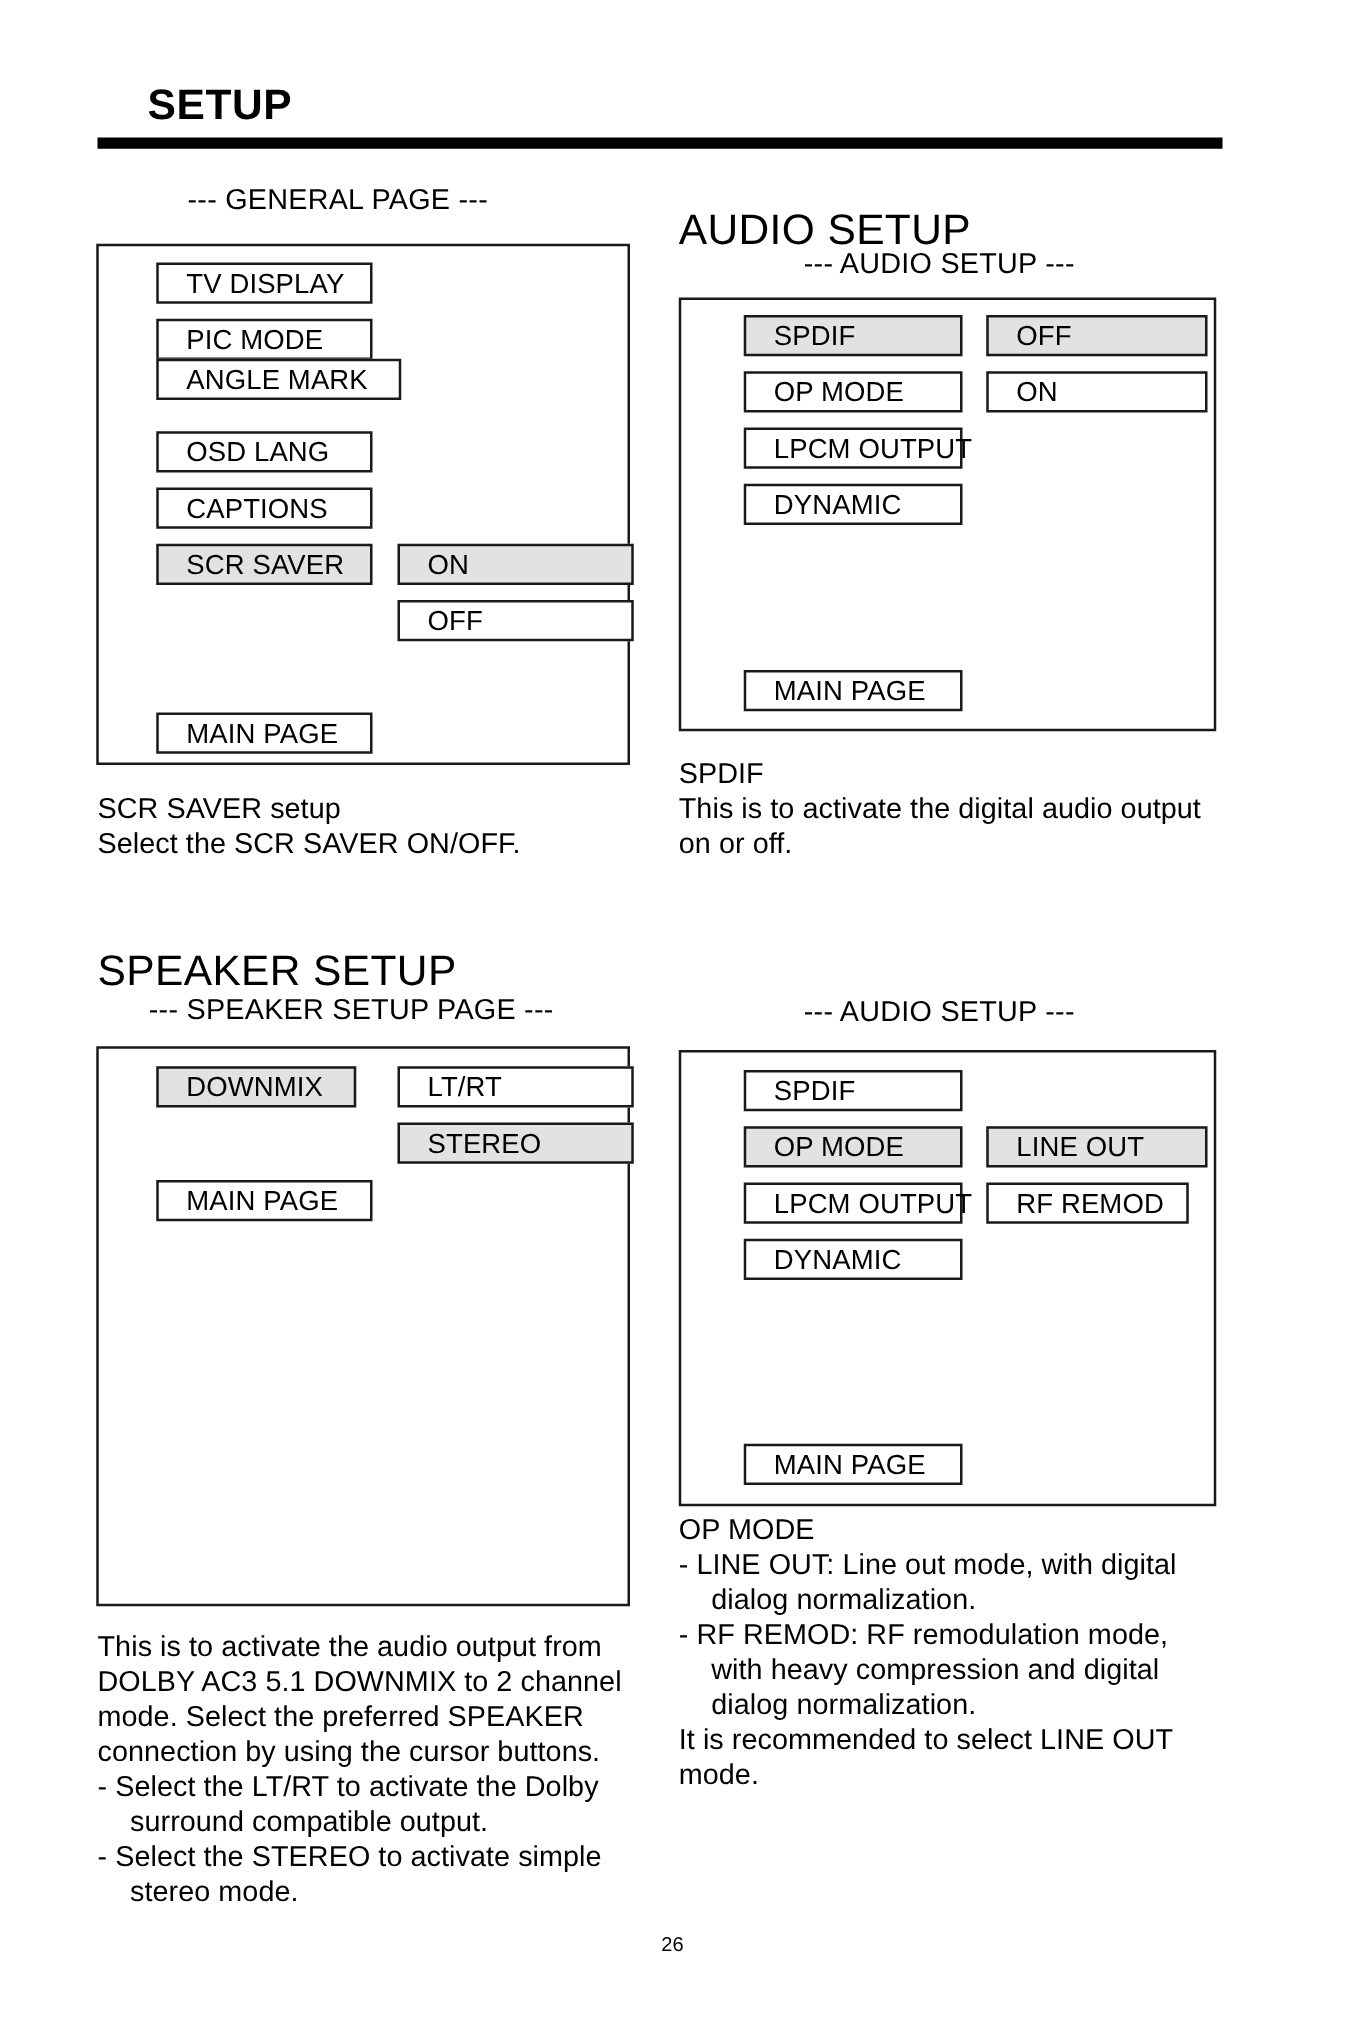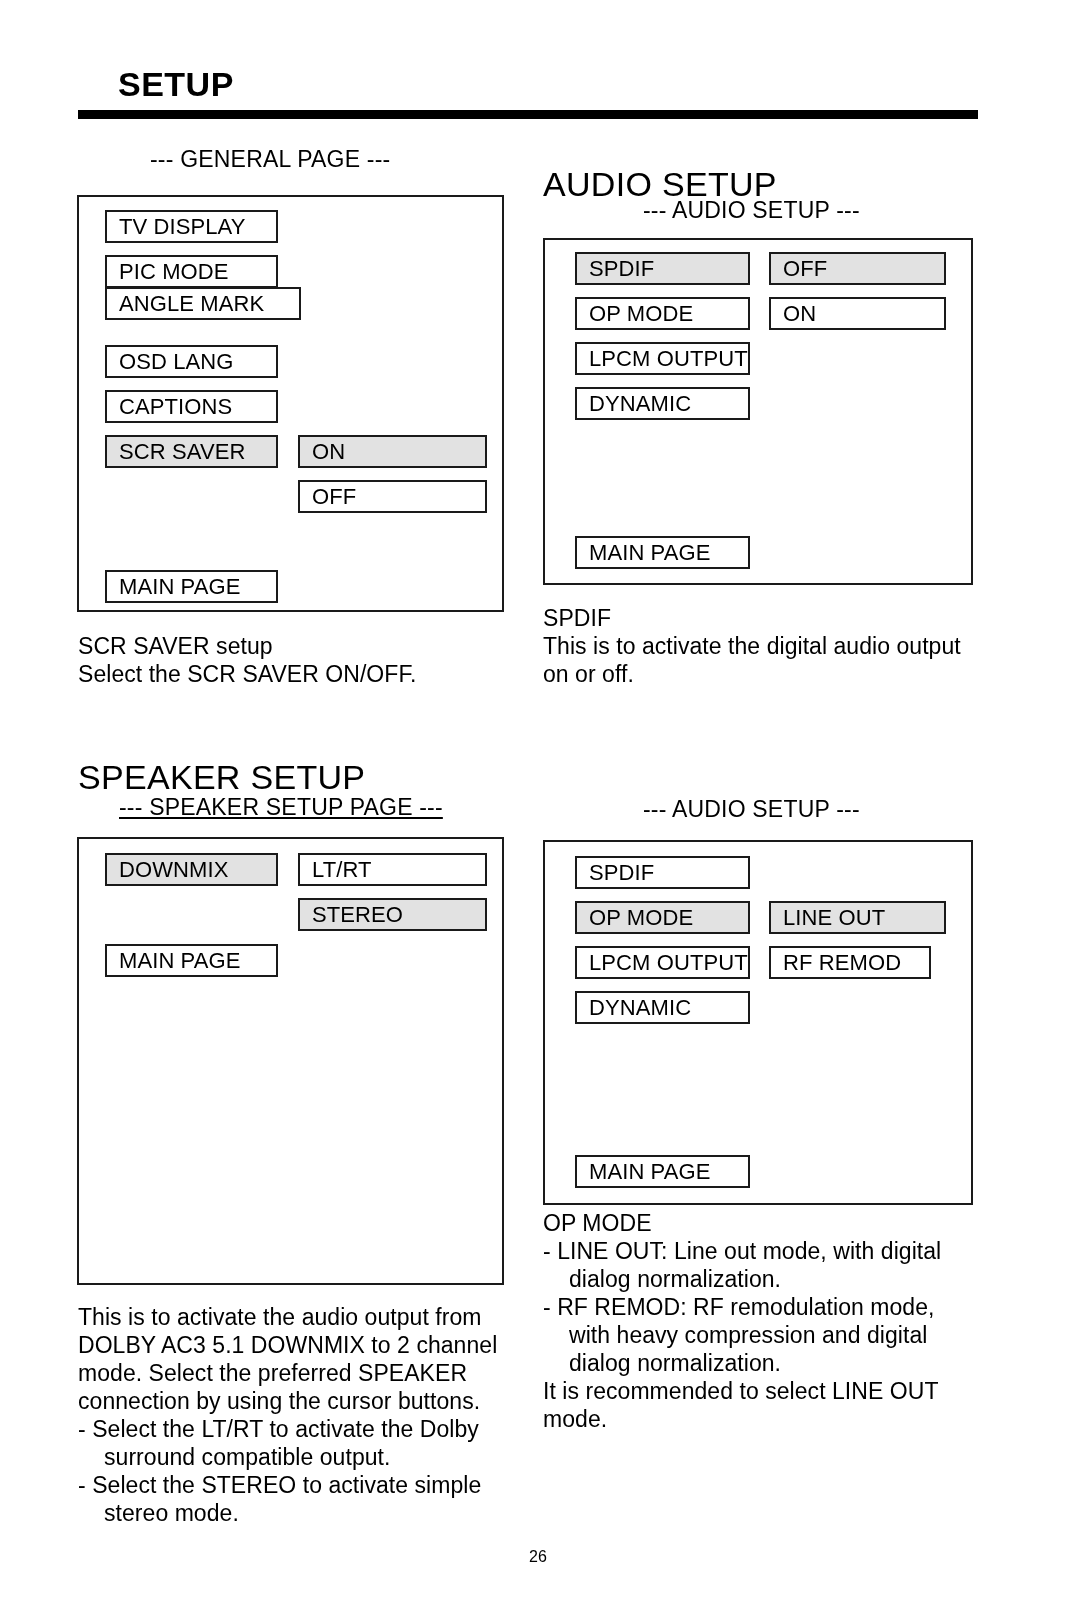--- a/index.html
+++ b/index.html
@@ -70,23 +70,24 @@
   }
   .osd-item {
     position: absolute;
     border: 2px solid #1a1a1a;
     background: #ffffff;
     box-sizing: border-box;
     font-size: 22px;
     line-height: 22px;
     display: flex;
     align-items: center;
-    padding-left: 12px;
+    padding-left: 22px;
     white-space: nowrap;
     letter-spacing: 0.1px;
+    margin-left: 20px;
   }
   .osd-item.hl {
     background: #e2e2e2;
   }
 
   
   .body-text {
     position: absolute;
     font-size: 23px;
     line-height: 28px;
@@ -161,24 +162,24 @@
   </div>
 
   <div class="body-text" style="left:543px; top:604px; width:450px;">
     <span class="ln">SPDIF</span>
     <span class="ln">This is to activate the digital audio output</span>
     <span class="ln">on or off.</span>
   </div>
 
   <div class="section-heading" style="left:78px; top:736px;">SPEAKER SETUP</div>
 
-  <div class="page-caption" style="left:119px; top:793px;text-decoration:underline;">--- SPEAKER SETUP PAGE ---</div>
+  <div class="page-caption" style="left:119px; top:793px;">--- SPEAKER SETUP PAGE ---</div>
 
   <div class="osd" style="left:77px; top:837px; width:427px; height:448px;">
-    <div class="osd-item hl" style="left:26px; top:14px; width:173px; height:33px;">DOWNMIX</div>
+    <div class="osd-item hl" style="left:26px; top:14px; width:160px; height:33px;">DOWNMIX</div>
 
     <div class="osd-item" style="left:219px; top:14px; width:189px; height:33px;">LT/RT</div>
     <div class="osd-item hl" style="left:219px; top:59px; width:189px; height:33px;">STEREO</div>
 
     <div class="osd-item" style="left:26px; top:105px; width:173px; height:33px;">MAIN PAGE</div>
   </div>
 
   <div class="body-text" style="left:78px; top:1303px; width:450px;">
     <span class="ln">This is to activate the audio output from</span>
     <span class="ln">DOLBY AC3 5.1 DOWNMIX to 2 channel</span>

